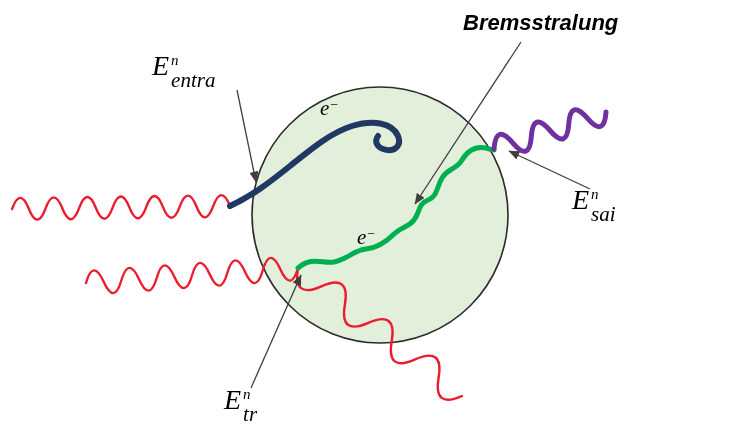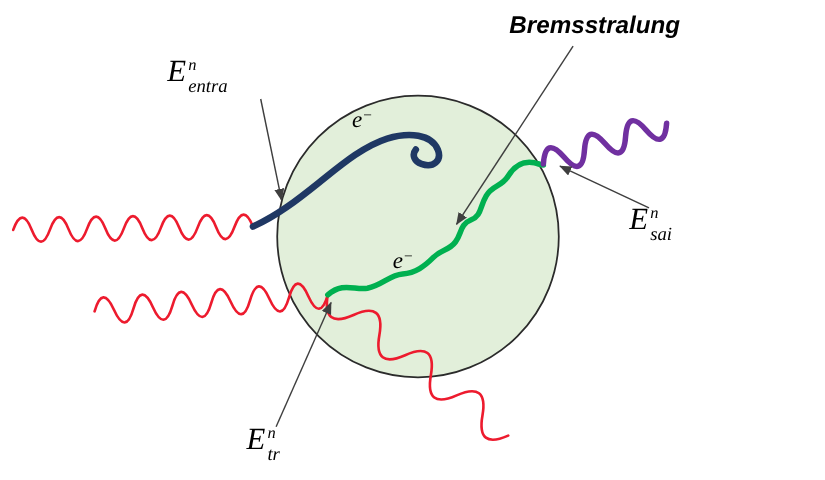--- a/index.html
+++ b/index.html
@@ -29,21 +29,21 @@
     white-space:nowrap;
   }
   .math-label .base { font-size:28px; line-height:1; }
   .math-label .scripts {
     display:inline-flex;
     flex-direction:column;
     margin-left:2px;
     padding-top:1px;
   }
   .math-label .sup { font-size:15px; line-height:1; }
-  .math-label .sub { font-size:17px; line-height:1; margin-top:2px; }
+  .math-label .sub { font-size:21px; line-height:1; margin-top:2px; }
 
   .electron-label {
     position:absolute;
     color:#000;
     font-style:italic;
     font-family:"Liberation Serif", serif;
     white-space:nowrap;
   }
   .electron-label .e-base { font-size:21px; line-height:1; }
   .electron-label .e-sup  { font-size:14px; vertical-align:super; line-height:1; }

